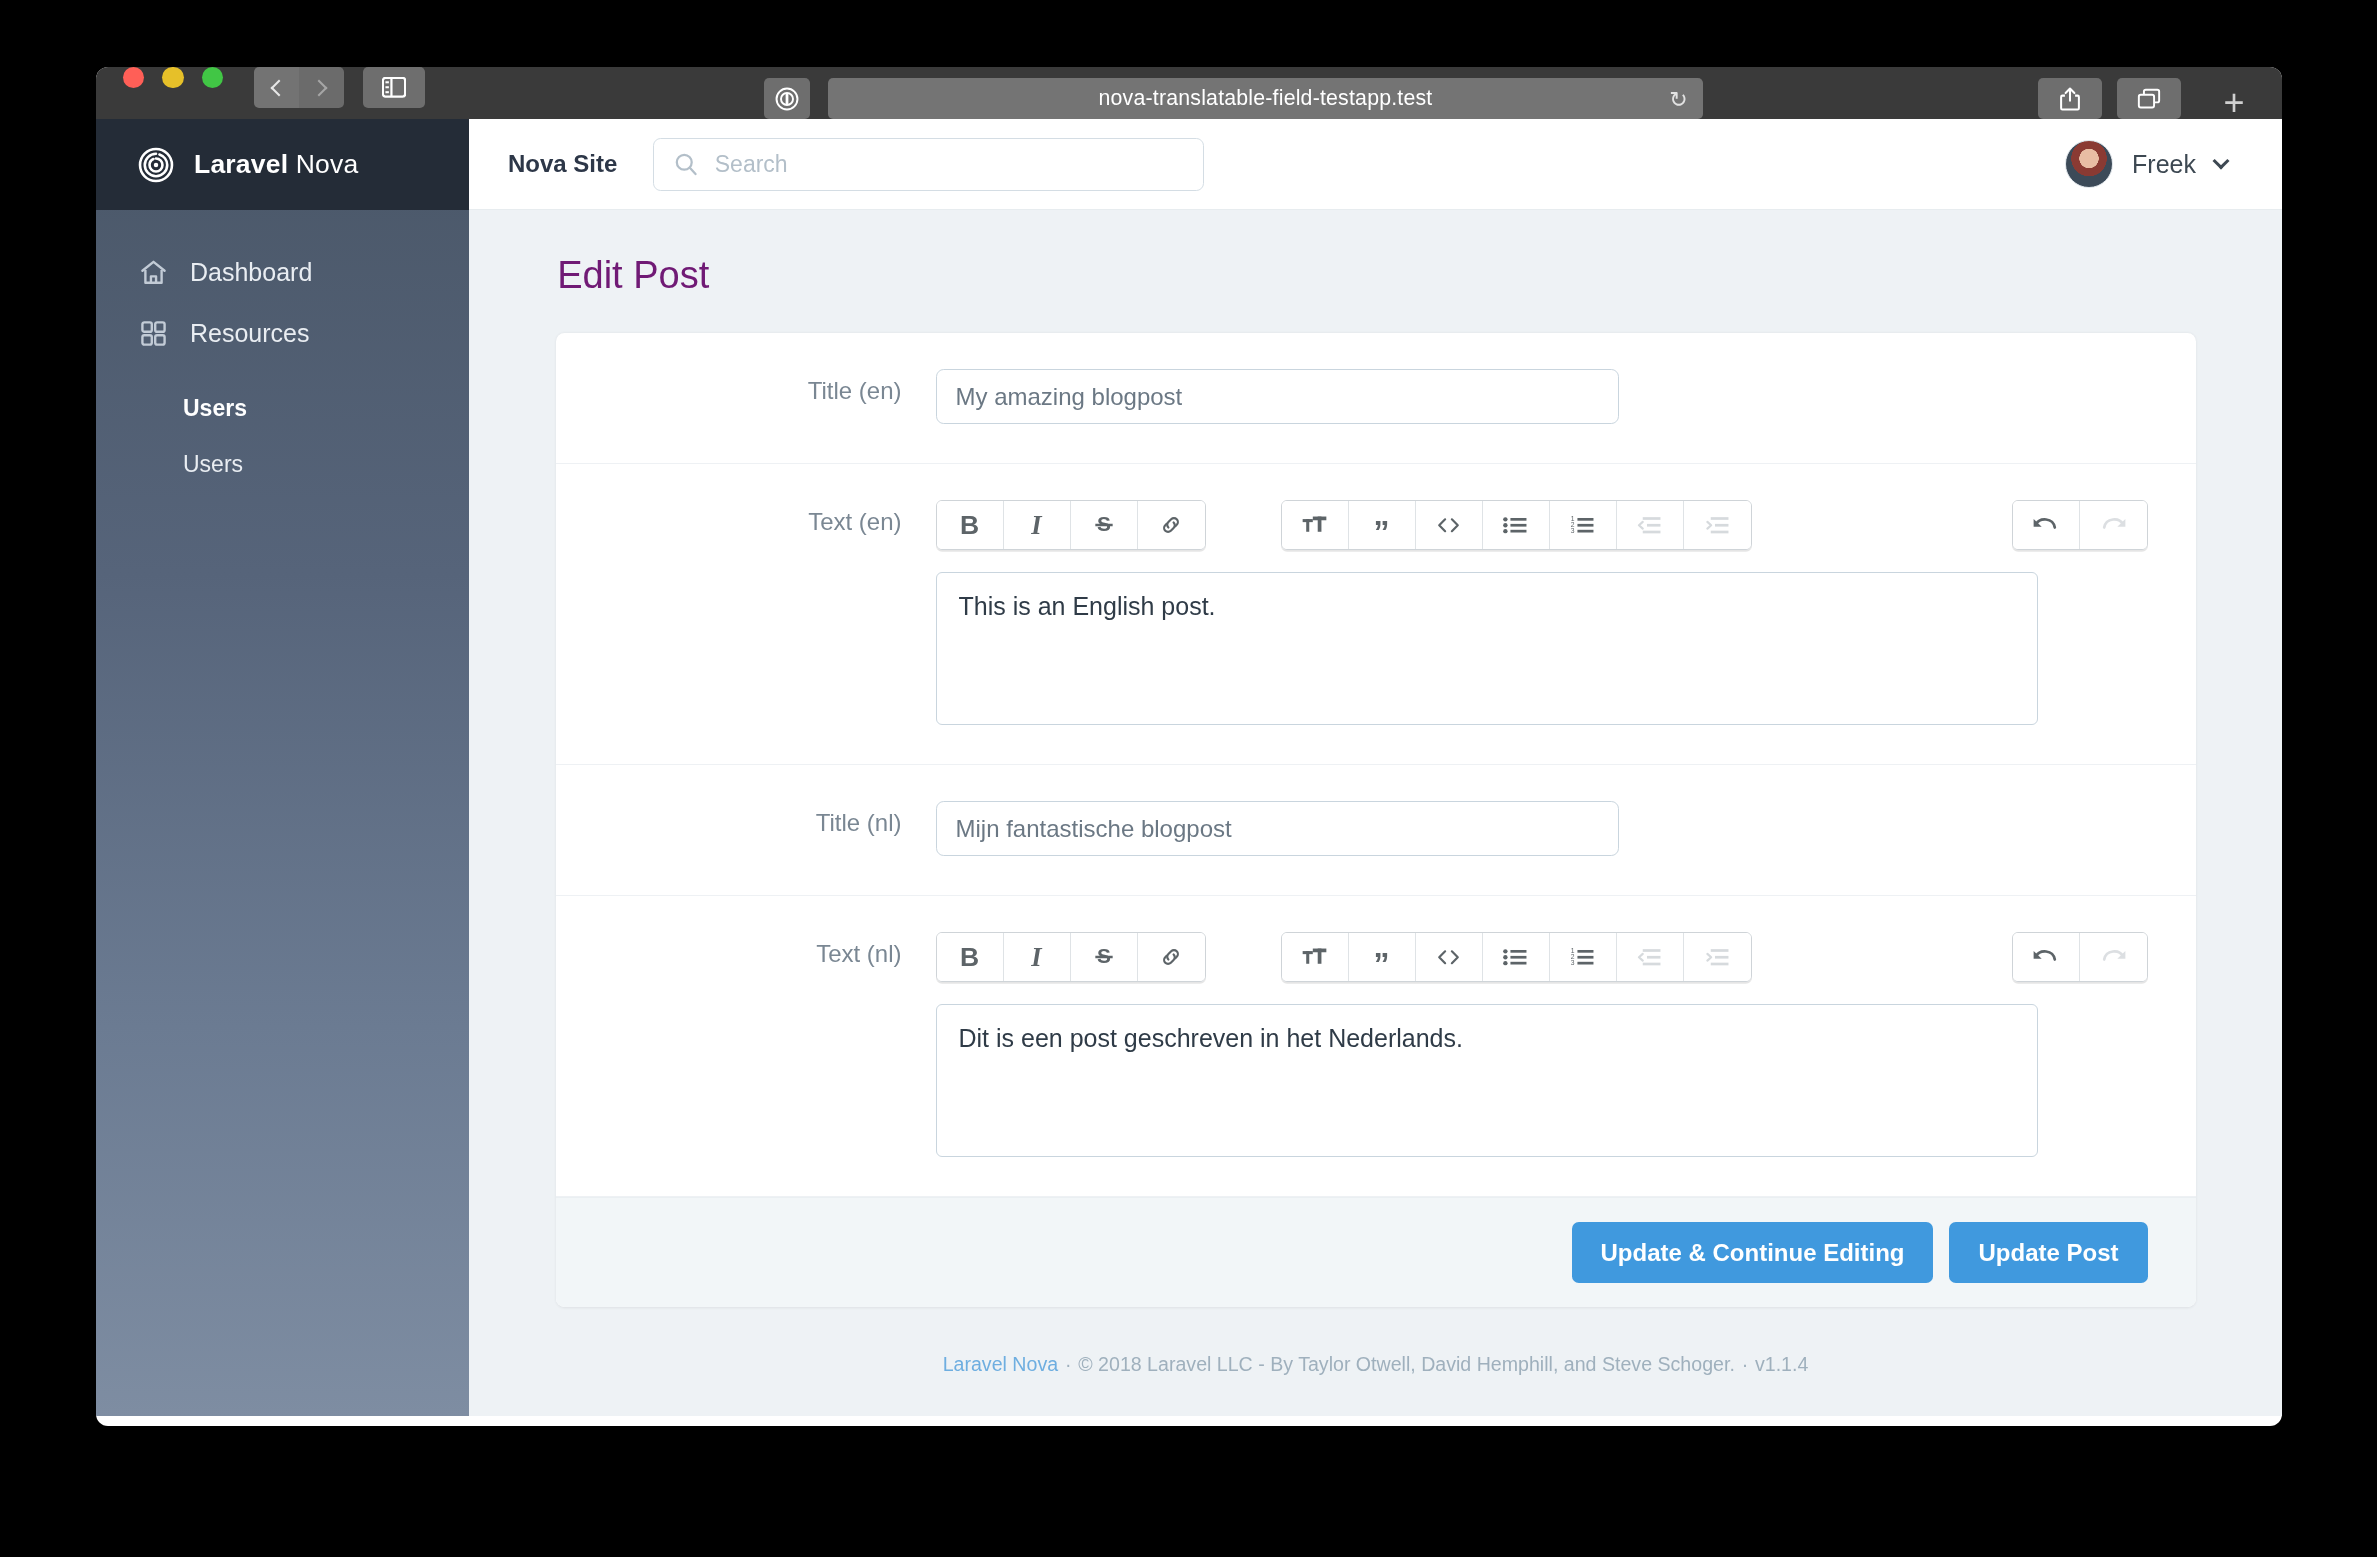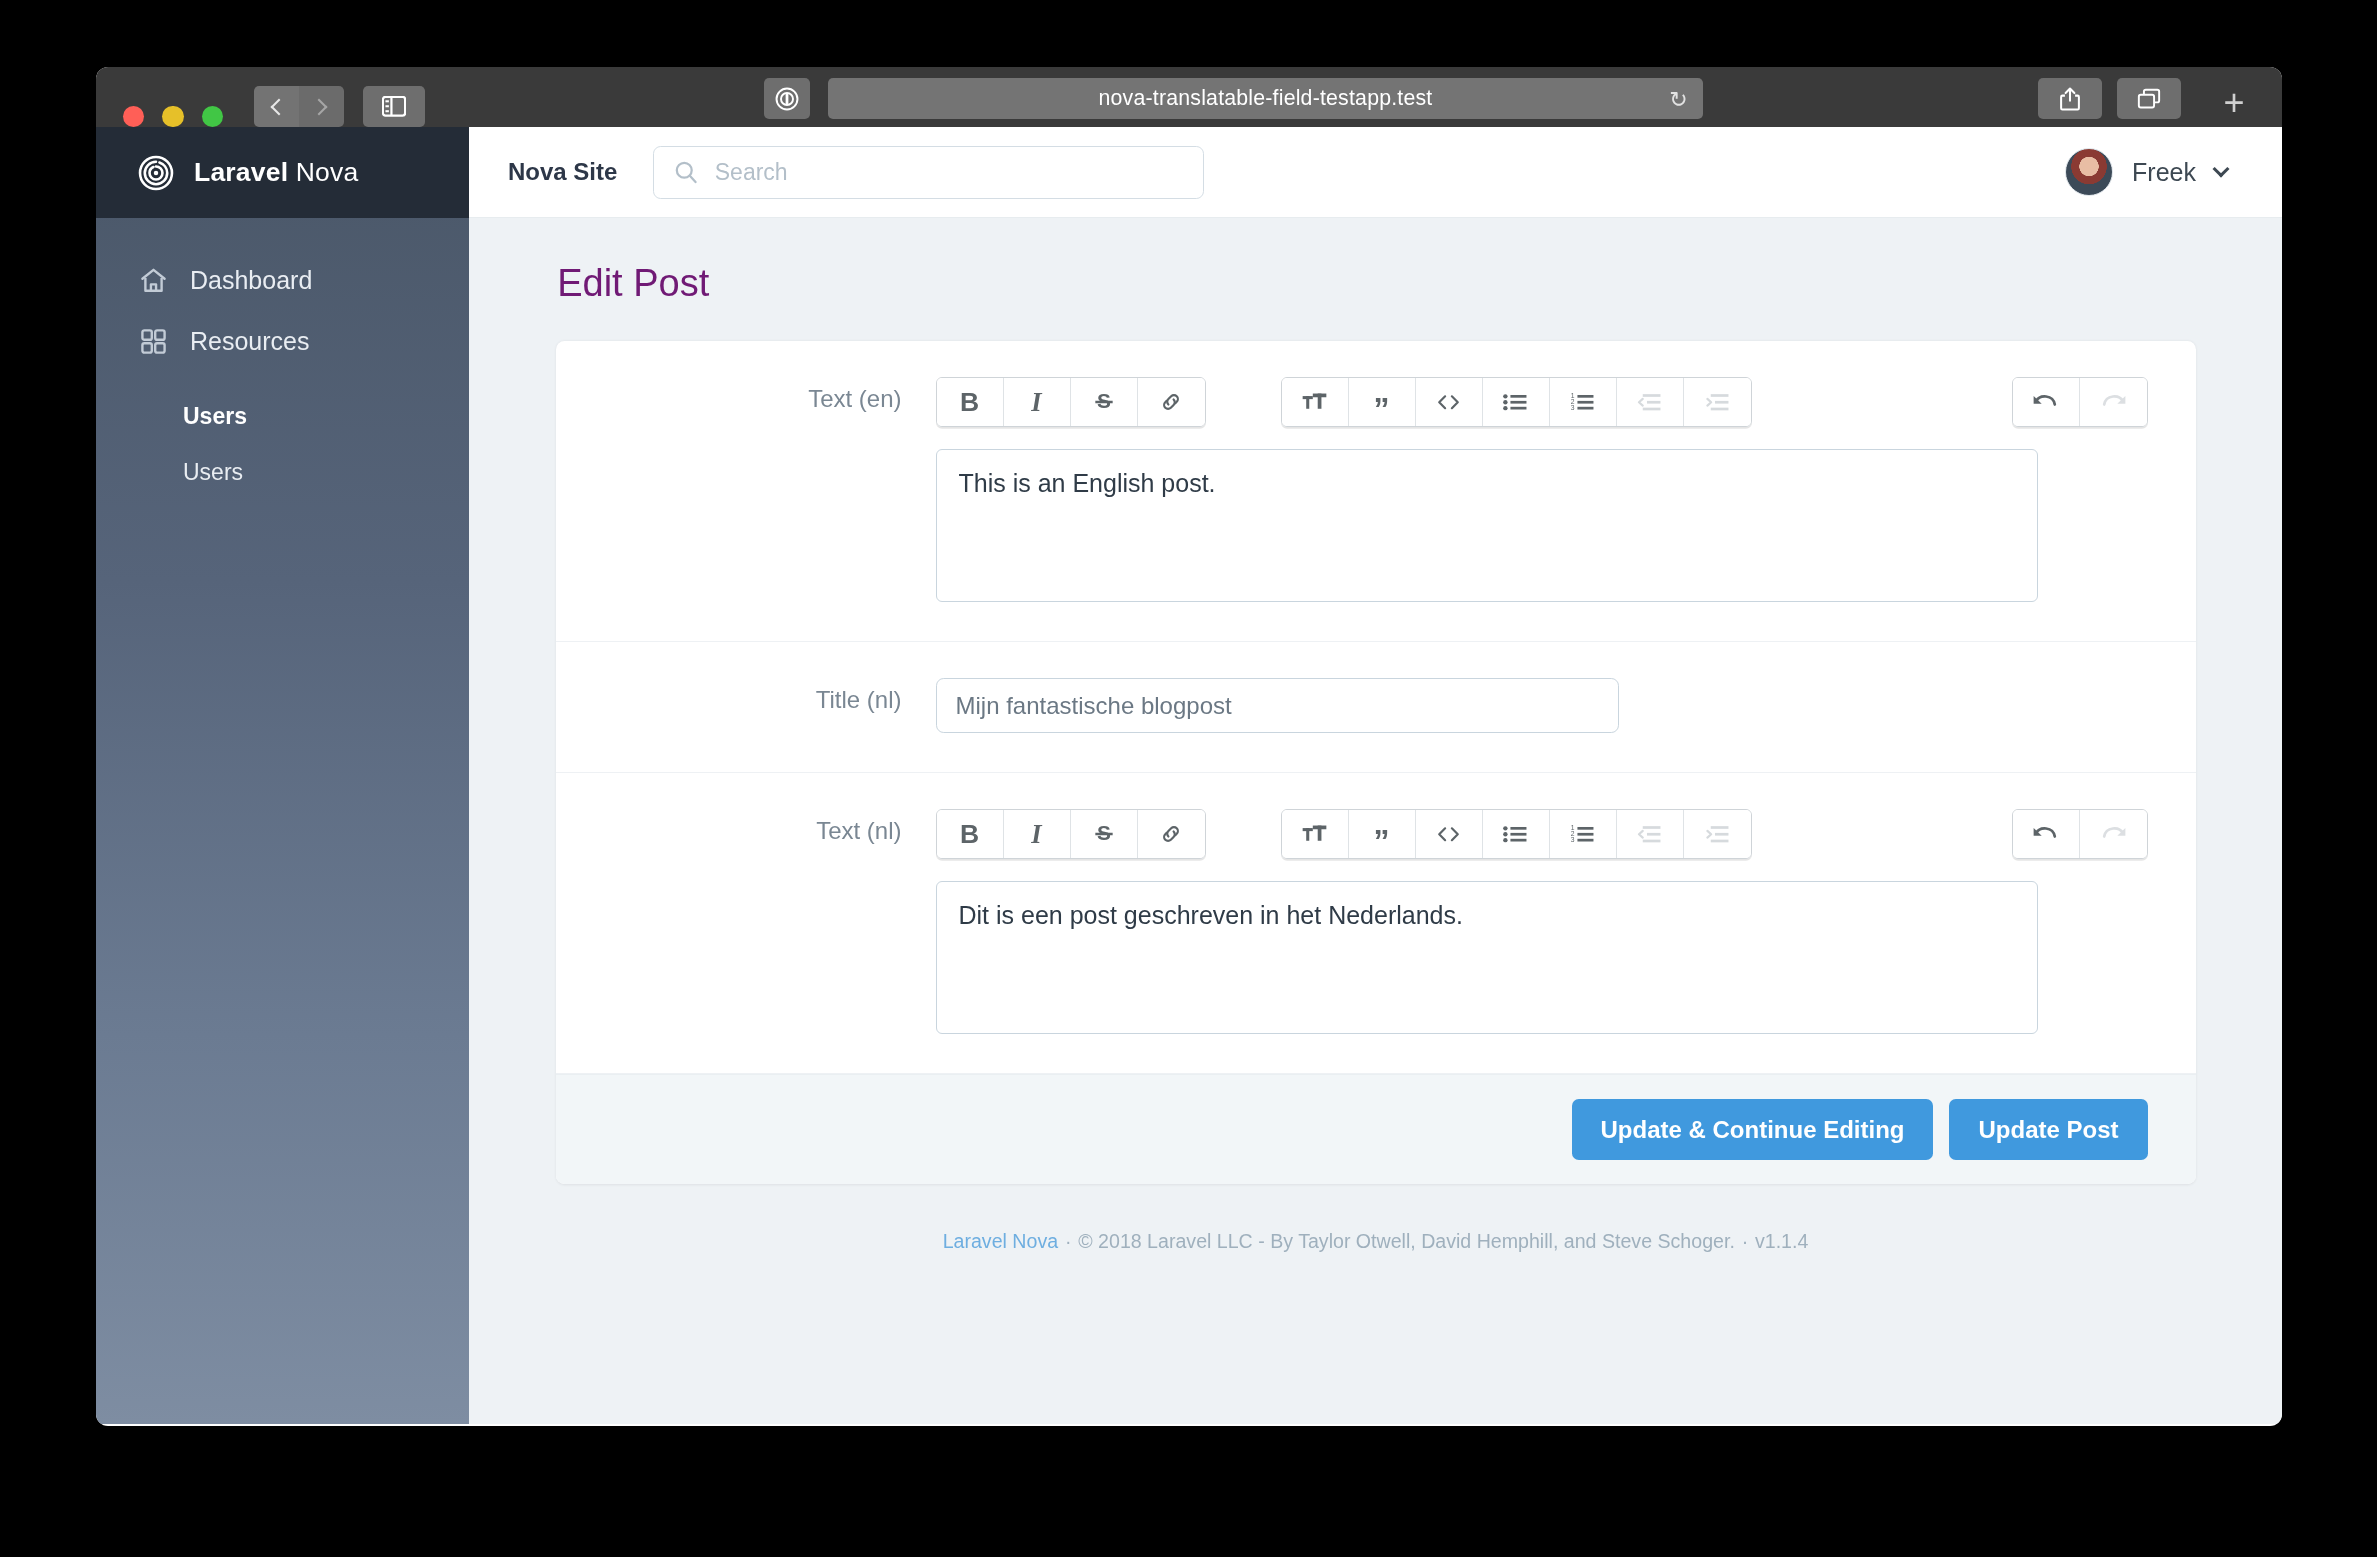--- a/index.html
+++ b/index.html
@@ -16,24 +16,24 @@
     left: 96px; top: 67px;
     width: 2186px; height: 1359px;
     border-radius: 12px;
     overflow: hidden;
     background: #fff;
     box-shadow: 0 12px 51px rgba(0,0,0,.55);
   }
 
   .titlebar {
     position: relative;
-    height: 60px;
+    height: 52px;
     background: #3a3a3a;
     display: flex;
-    align-items: flex-end;
+    align-items: flex-start;
   }
   .traffic { display: flex; gap: 18px; margin-left: 27px; }
   .dot { width: 21.3px; height: 21.3px; border-radius: 50%; }
   .dot.red    { background: #ff5f57; }
   .dot.yellow { background: #e6c029; }
   .dot.green  { background: #41c645; }
 
   .navbtns { display: flex; margin-left: 31px; }
   .navbtn {
     width: 45px; height: 41px;
@@ -325,20 +325,26 @@
           <span class="caret"></span>
         </div>
       </div>
 
       <div class="content">
         <div class="content-inner">
           <h1 class="page-title">Edit Post</h1>
 
           <div class="card">
 
+            <div class="row">
+              <div class="row-label">Title (en)</div>
+              <div class="row-field">
+                <input class="text-input" type="text" value="My amazing blogpost" style="">
+              </div>
+            </div>
 
             <div class="row">
               <div class="row-label">Text (en)</div>
               <div class="row-field">
                 <div class="toolbar">
                   <div class="btn-group">
                     <div class="tb-btn">
                         <b style="font-size:26.5px">B</b>
                       </div>
                     <div class="tb-btn">

